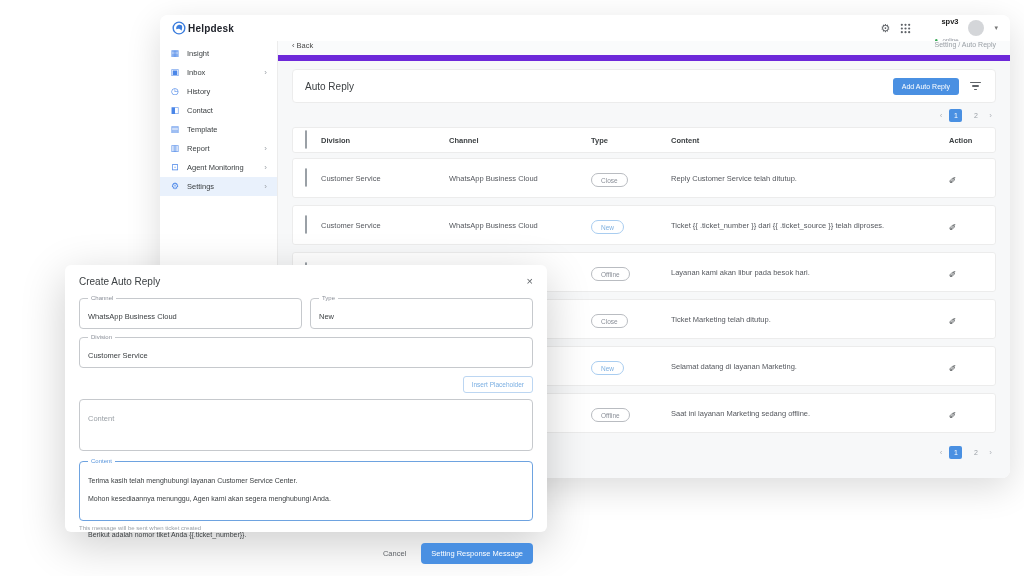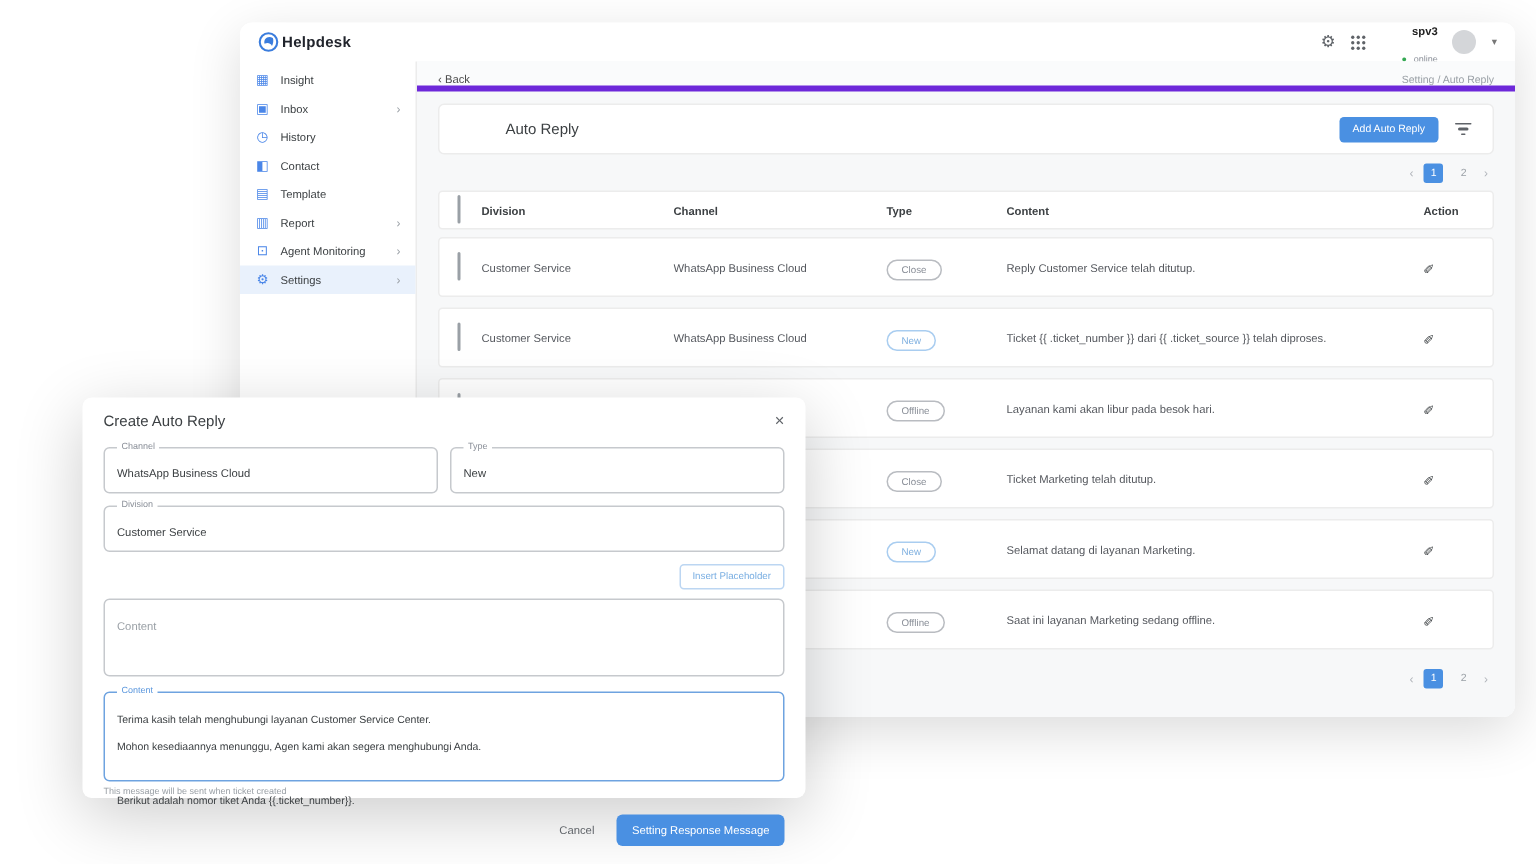--- a/index.html
+++ b/index.html
@@ -30,30 +30,30 @@
   
   .sidebar { width:118px; flex:0 0 118px; background:#fff; border-right:1px solid #ececec; padding-top:3px; }
   .side-item { display:flex; align-items:center; gap:7px; padding:5px 10px; cursor:pointer; }
   .side-item .s-icon { color:#4a86e8; font-size:9px; width:10px; text-align:center; line-height:1; }
   .side-item .s-label { font-size:7.5px; color:#3c4043; flex:1; }
   .side-item .s-chev { font-size:8px; color:#9aa0a6; }
   .side-item.active { background:#e9f1fc; }
 
   
   .content { flex:1; background:#f7f8f9; display:flex; flex-direction:column; min-width:0; }
-  .back-bar { height:20px; flex:0 0 20px; display:flex; align-items:flex-end; justify-content:space-between;
-    padding:0 14px; border-bottom:4px solid #6d28d9; background:#fafbfc; }
+  .back-bar { height:20px; flex:0 0 20px; display:flex; align-items:flex-start; justify-content:space-between;
+    padding:0 14px; border-bottom:6px solid #6d28d9; background:#fafbfc; }
   .back-link { font-size:7.5px; color:#4a4a4a; cursor:pointer; }
   .breadcrumb { font-size:7px; color:#9aa0a6; }
 
   .scroll-area { flex:1; padding:8px 14px 6px; overflow:hidden; }
 
   .page-head { background:#fff; border:1px solid #ececec; border-radius:4px; height:34px;
     display:flex; align-items:center; justify-content:space-between; padding:0 12px; }
-  .page-title { font-size:10px; color:#3c4043;margin-left:32px; }
+  .page-title { font-size:10px; color:#3c4043; }
   .head-right { display:flex; align-items:center; gap:9px; }
   .btn-primary { background:#4a90e2; color:#fff; font-size:7px; border:none; border-radius:3px;
     padding:5px 9px; cursor:pointer; font-family:inherit; }
   .filter-icon { display:flex; flex-direction:column; align-items:center; gap:2px; cursor:pointer; padding:2px; }
   .filter-icon i { display:block; height:1.5px; background:#5f6368; border-radius:1px; }
   .filter-icon i:nth-child(1){ width:11px; } .filter-icon i:nth-child(2){ width:7px; } .filter-icon i:nth-child(3){ width:3.5px; }
 
   .pagination { display:flex; align-items:center; justify-content:flex-end; gap:7px; height:24px; padding-right:4px; }
   .pg-arrow { font-size:8px; color:#b0b4ba; cursor:pointer; }
   .pg-num { font-size:7px; color:#9aa0a6; cursor:pointer; min-width:13px; height:13px;
@@ -71,21 +71,21 @@
   .col-content { flex:1; min-width:0; }
   .col-action { flex:0 0 46px; text-align:left; padding-right:14px; }
   .th { font-size:7.5px; font-weight:bold; color:#3c4043; }
   .td { font-size:7.5px; color:#55585e; white-space:nowrap; overflow:hidden; text-overflow:ellipsis; }
   .badge { display:inline-block; border:1px solid #b9bcc1; color:#8a8f98; background:#fff;
     border-radius:9px; padding:2.5px 9px; font-size:6.5px; }
   .badge[data-type="New"] { border-color:#a9cdf0; color:#7fb0e0; }
   .pencil { display:inline-block; font-size:9px; color:#3c4043; transform:rotate(-90deg); cursor:pointer; }
 
   
-  .modal { position:absolute; left:55px; top:265px; width:482px; height:267px; background:#fff;
+  .modal { position:absolute; left:65px; top:265px; width:482px; height:267px; background:#fff;
     border-radius:6px; box-shadow:0 12px 45px rgba(0,0,0,.20); padding:11px 14px 4px; z-index:10; }
   .modal-head { display:flex; align-items:center; justify-content:space-between; margin-bottom:11px; }
   .modal-title { font-size:10px; color:#3c4043; }
   .modal-close { font-size:11px; color:#5f6368; cursor:pointer; line-height:1; }
   .field-row { display:flex; gap:8px; }
   .field { position:relative; border:1px solid #c6c9cd; border-radius:4px; padding:6px 8px 5px; background:#fff; }
   .field.grow { flex:1; }
   .field.full { width:100%; margin-top:8px; }
   .f-label { position:absolute; top:-4.5px; left:8px; background:#fff; padding:0 3px;
     font-size:6px; color:#8a8f98; line-height:1; }

